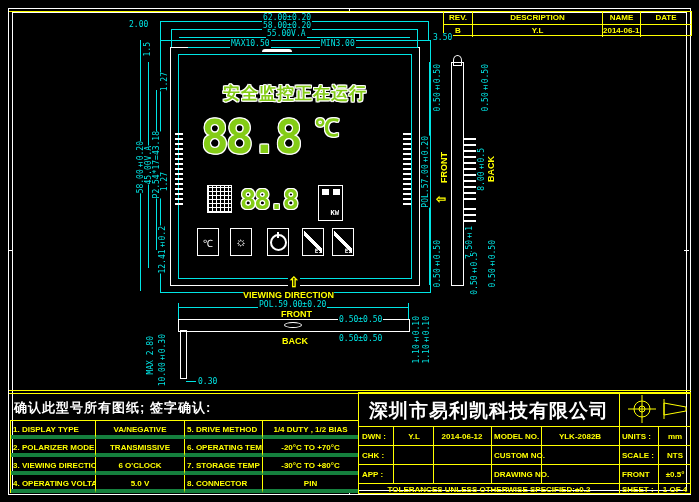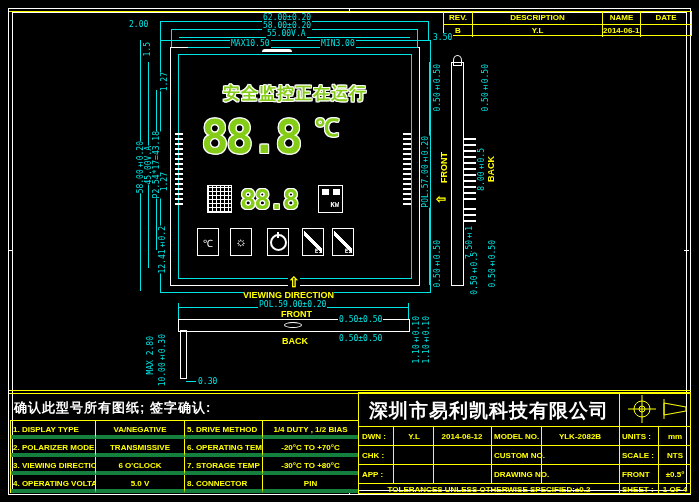--- a/index.html
+++ b/index.html
@@ -85,21 +85,21 @@
     <div class="pinstrip" style="left:175px;top:133px;width:8px;height:74px;"></div>
     <div class="pinstrip" style="left:403px;top:133px;width:8px;height:74px;"></div>
     <div class="w" style="left:262px;top:49px;width:30px;height:3px;border-radius:3px 3px 0 0;"></div>
 
     <div style="position:absolute;left:183px;top:58px;width:224px;height:218px;">
       <div class="outl" style="position:absolute;left:0;top:24px;width:100%;text-align:center;font:bold 17px 'Liberation Sans',sans-serif;letter-spacing:1px;">安全监控正在运行</div>
       <div class="outl seg" style="position:absolute;left:18px;top:52px;font-size:46px;letter-spacing:-3px;">88.8</div>
       <div class="outl" style="position:absolute;left:132px;top:52px;font:bold 24px 'Liberation Sans',sans-serif;">℃</div>
       <div class="ibox gridbg" style="left:24px;top:127px;width:25px;height:28px;"></div>
       <div class="outl seg" style="position:absolute;left:57px;top:126px;font-size:27px;letter-spacing:-2px;">88.8</div>
-      <div class="ibox" style="left:135px;top:127px;width:25px;height:28px;
+      <div class="ibox" style="left:135px;top:127px;width:25px;height:36px;
            background:linear-gradient(#fff,#fff) 3px 3px/7px 6px no-repeat,linear-gradient(#fff,#fff) 14px 3px/7px 6px no-repeat;">
         <span class="elab" style="font-size:7px;right:3px;bottom:3px;">KW</span>
       </div>
       <div class="ibox" style="left:14px;top:170px;width:22px;height:28px;">
         <span class="cglyph" style="font-size:10px;">℃</span>
       </div>
       <div class="ibox" style="left:47px;top:170px;width:22px;height:28px;">
         <span class="cglyph" style="font-size:13px;top:5px;">☼</span>
       </div>
       <div class="ibox" style="left:84px;top:170px;width:22px;height:28px;">

